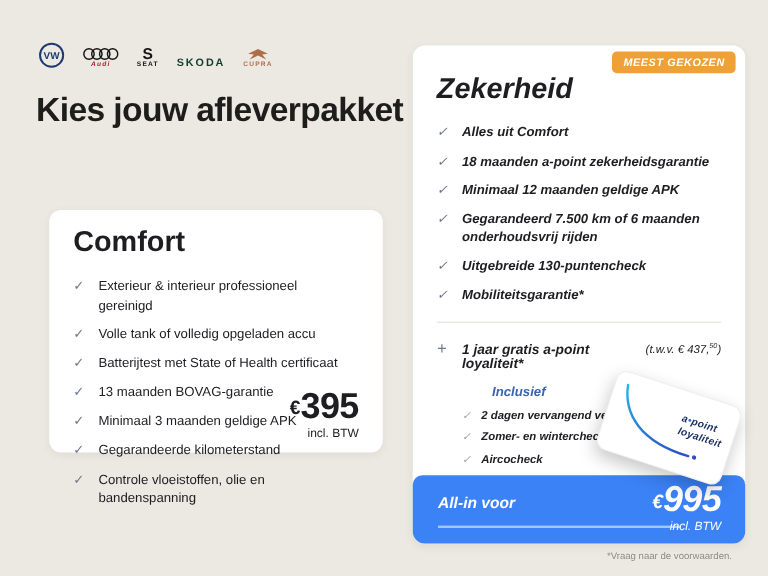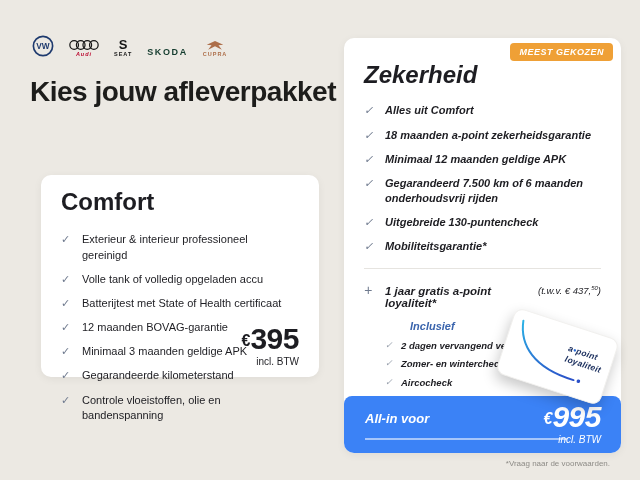--- a/index.html
+++ b/index.html
@@ -127,21 +127,21 @@
         <li>
             <span class="check">✓</span>
             <span>Volle tank of volledig opgeladen accu</span>
           </li>
         <li>
             <span class="check">✓</span>
             <span>Batterijtest met State of Health certificaat</span>
           </li>
         <li>
             <span class="check">✓</span>
-            <span>12 maanden BOVAG-garantie</span>
+            <span>13 maanden BOVAG-garantie</span>
           </li>
         <li>
             <span class="check">✓</span>
             <span>Minimaal 3 maanden geldige APK</span>
           </li>
         <li>
             <span class="check">✓</span>
             <span>Gegarandeerde kilometerstand</span>
           </li>
         <li>

